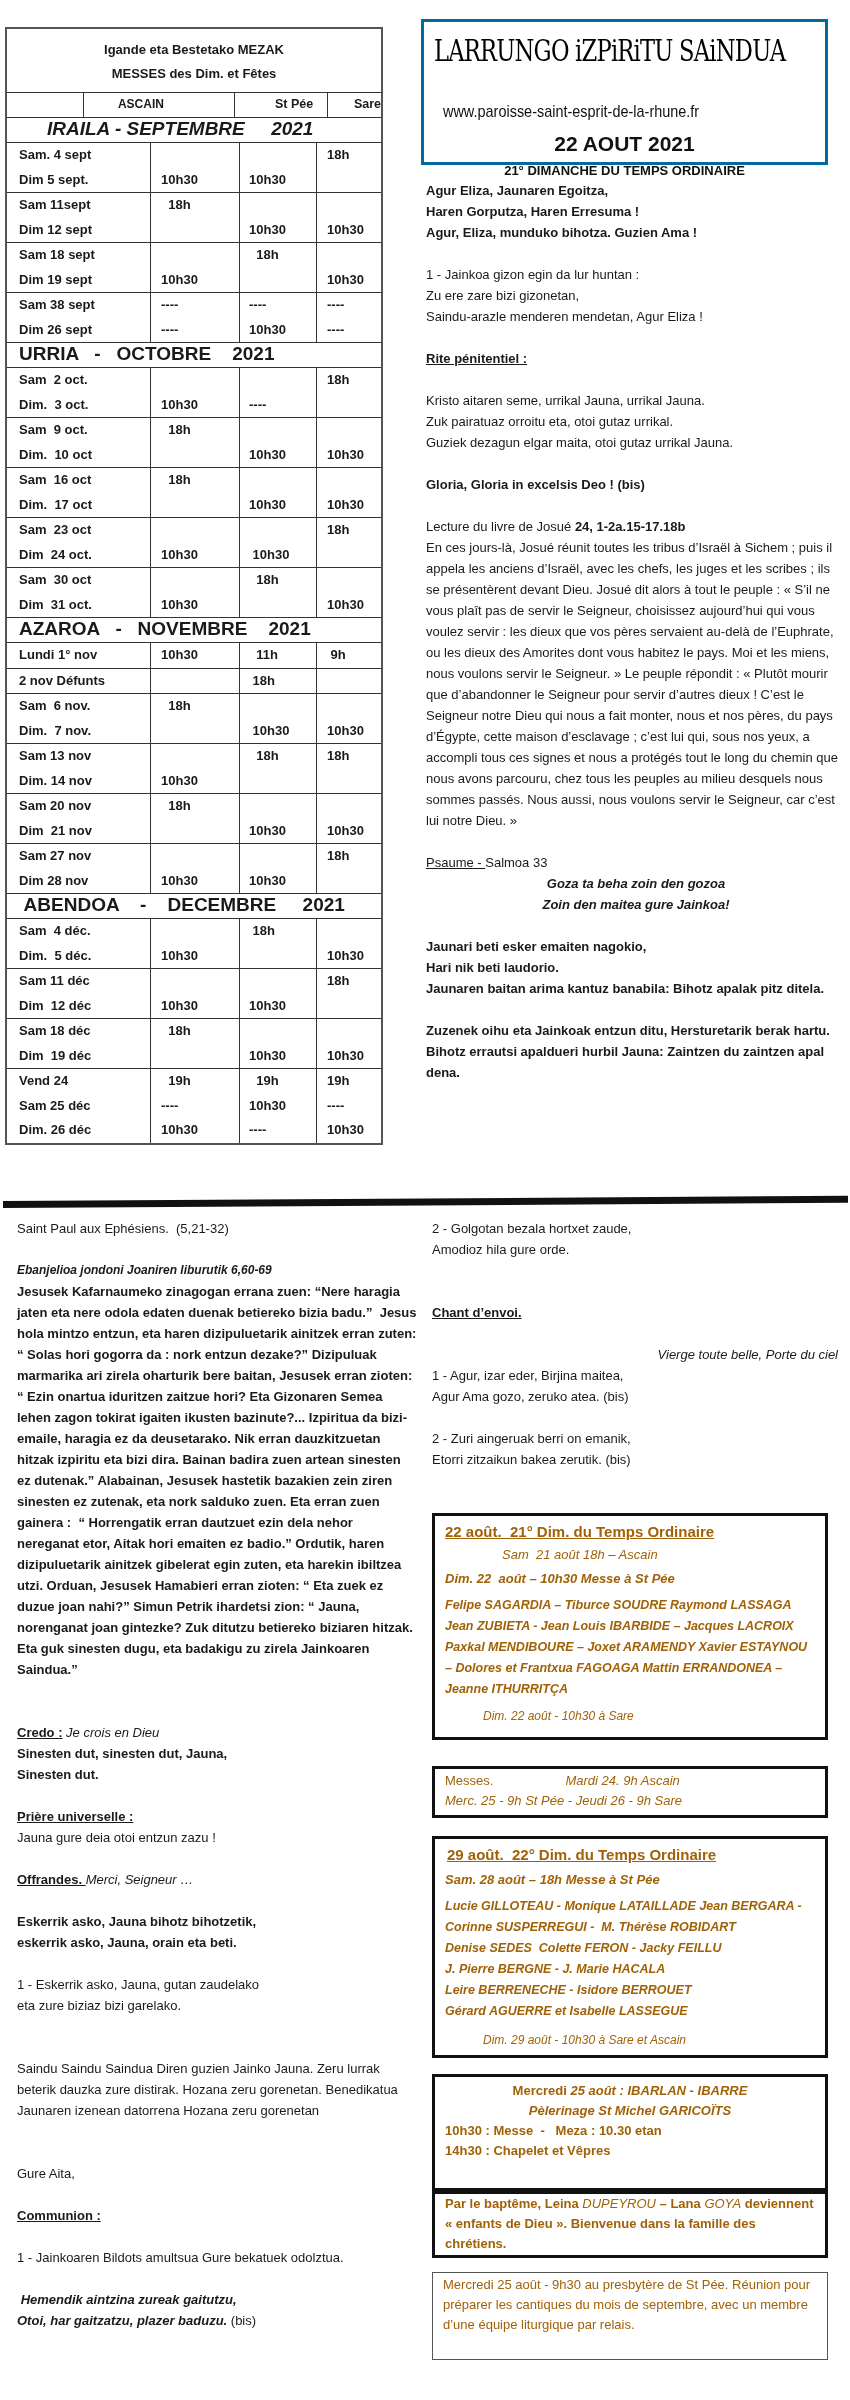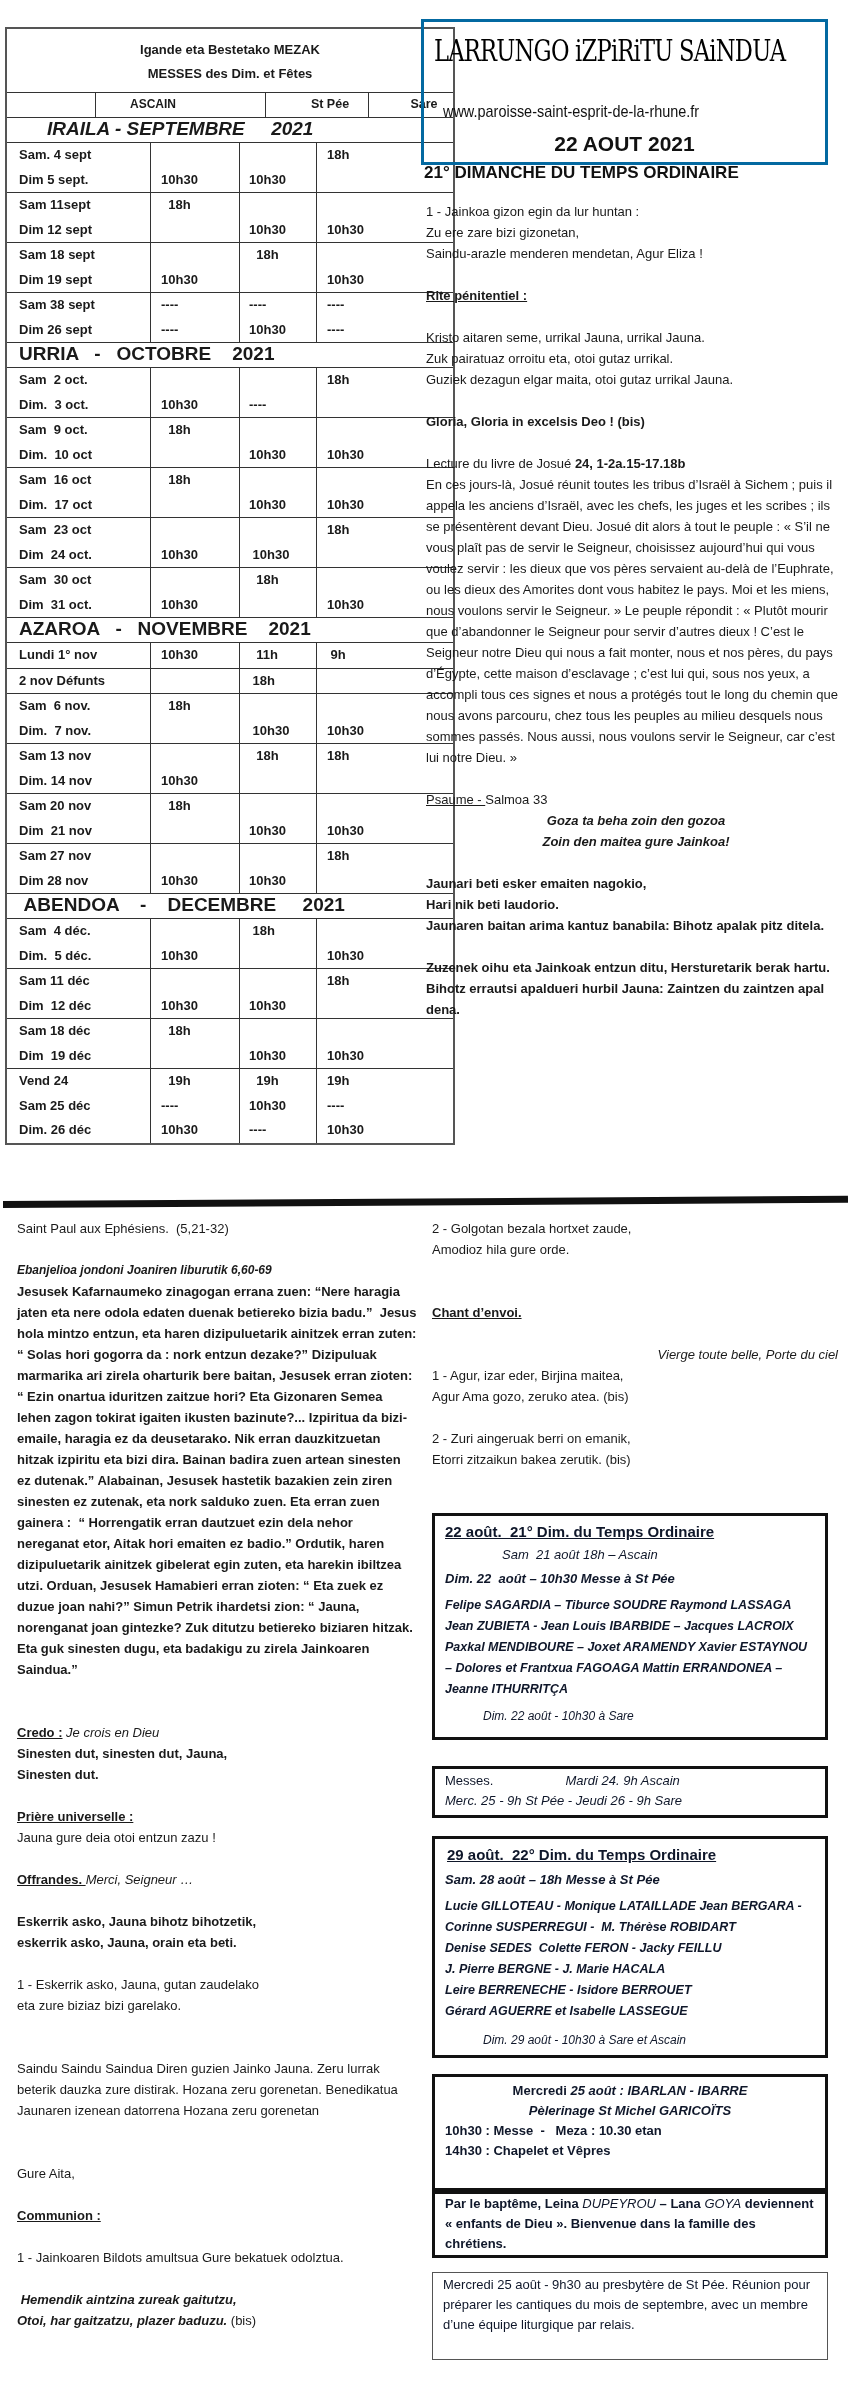--- a/index.html
+++ b/index.html
@@ -1,21 +1,21 @@
 <!DOCTYPE html>
 <html><head>
 <meta charset="utf-8">
 <style>
   * { box-sizing: border-box; margin: 0; padding: 0; }
   html, body { width: 850px; height: 2400px; background: #fff; overflow: hidden; }
   body { position: relative; font-family: "Liberation Sans", sans-serif; color: #111; }
 
   
   .mass-table {
-    position: absolute; left: 5px; top: 27px; width: 450px;
+    position: absolute; left: 5px; top: 27px; width: 378px;
     border: 2px solid #555; font-family: "Liberation Sans", sans-serif; font-weight: bold;
     font-size: 13px; color: #1a1a1a;
   }
   .mt-title { height: 64px; border-bottom: 1.5px solid #333; text-align: center; padding-top: 9px; line-height: 24px; }
   .mt-title div { font-size: 13px; }
   .mt-head { display: flex; height: 25px; border-bottom: 1.5px solid #333; gap: 26px; }
   .mt-head > div { line-height: 22px; font-size: 12.5px; }
   .mt-head .c0 { width: 89px; border-right: 1px solid #333; }
   .mt-head .c1 { width: 144px; border-right: 1px solid #333; padding-left: 8px; font-size: 12px; }
   .mt-head .c2 { width: 77px; border-right: 1px solid #333; text-align: center; }
@@ -36,21 +36,21 @@
     position: absolute; left: 421px; top: 19px; width: 407px; height: 146px;
     border: 3px solid #0369a1;
   }
   .hb-title {
     position: absolute; left: 10px; top: 12px; font-family: "DejaVu Serif", serif;
     font-size: 29px; letter-spacing: -1px; transform: scaleX(0.78); transform-origin: left;
     white-space: nowrap; color: #000;
   }
   .hb-url { position: absolute; left: 19px; top: 80px; font-size: 17px; transform: scaleX(0.85); transform-origin: left; white-space: nowrap; color: #111; }
   .hb-date { position: absolute; left: 0; right: 0; top: 110px; text-align: center; font-weight: bold; font-size: 21px; }
-  .hb-sub { position: absolute; left: 0; right: 0; top: 141px; text-align: left; font-weight: bold; font-size: 17px; }
+  .hb-sub { position: absolute; left: 0; right: 0; top: 141px; text-align: center; font-weight: bold; font-size: 13px; }
 
   
   .flow { position: absolute; font-family: "Liberation Sans", sans-serif; font-size: 13px; line-height: 21px; color: #1a1a1a; }
   .flow p { white-space: pre-wrap; }
   .b { font-weight: bold; }
   .i { font-style: italic; }
   .u { text-decoration: underline; }
   .center { text-align: center; }
   .gap { height: 21px; }
   .gap2 { height: 42px; }
@@ -58,21 +58,21 @@
   .top-right-flow { left: 426px; top: 180px; width: 420px; }
   .bottom-left-flow { left: 17px; top: 1218px; width: 400px; }
   .bottom-right-flow { left: 432px; top: 1218px; width: 410px; }
 
   .separator {
     position: absolute; left: 3px; top: 1201px; width: 845px; height: 7px;
     background: #111; transform: rotate(-0.35deg); transform-origin: left center;
   }
 
   
-  .box { position: absolute; left: 432px; width: 396px; border: 3px solid #111; padding: 4px 10px; font-size: 13px; line-height: 20px; color: #0f172a; }
+  .box { position: absolute; left: 432px; width: 396px; border: 3px solid #111; padding: 4px 10px; font-size: 13px; line-height: 20px; color: #a16207; }
   .box.thin { border: 1.5px solid #555; }
   .box p { white-space: pre-wrap; }
   .box-22 { top: 1513px; height: 227px; }
   .box-messes { top: 1766px; height: 52px; padding-top: 2px; }
   .box-29 { top: 1836px; height: 222px; }
   .box-ibarlan { top: 2074px; height: 120px; padding-top: 4px; }
   .box-bapteme { top: 2188px; height: 70px; padding-top: 3px; }
   .box-reunion { top: 2272px; height: 88px; padding-top: 2px; }
   .box-title { font-weight: bold; font-size: 15px; text-decoration: underline; line-height: 24px; }
   .names { font-weight: bold; font-style: italic; font-size: 12.5px; line-height: 21px; }
@@ -438,20 +438,25 @@
 </div>
 
 <div class="header-box">
   <div class="hb-title">LARRUNGO iZPiRiTU SAiNDUA</div>
   <div class="hb-url">www.paroisse-saint-esprit-de-la-rhune.fr</div>
   <div class="hb-date">22 AOUT 2021</div>
   <div class="hb-sub">21° DIMANCHE DU TEMPS ORDINAIRE</div>
 </div>
 
 <div class="flow top-right-flow">
+  <div class="b">
+    <p>Agur Eliza, Jaunaren Egoitza,</p>
+    <p>Haren Gorputza, Haren Erresuma !</p>
+    <p>Agur, Eliza, munduko bihotza. Guzien Ama !</p>
+  </div>
   <div class="gap"></div>
   <div>
     <p>1 - Jainkoa gizon egin da lur huntan :</p>
     <p>Zu ere zare bizi gizonetan,</p>
     <p>Saindu-arazle menderen mendetan, Agur Eliza !</p>
   </div>
   <div class="gap"></div>
   <p class="b u">Rite pénitentiel :</p>
   <div class="gap"></div>
   <div>

